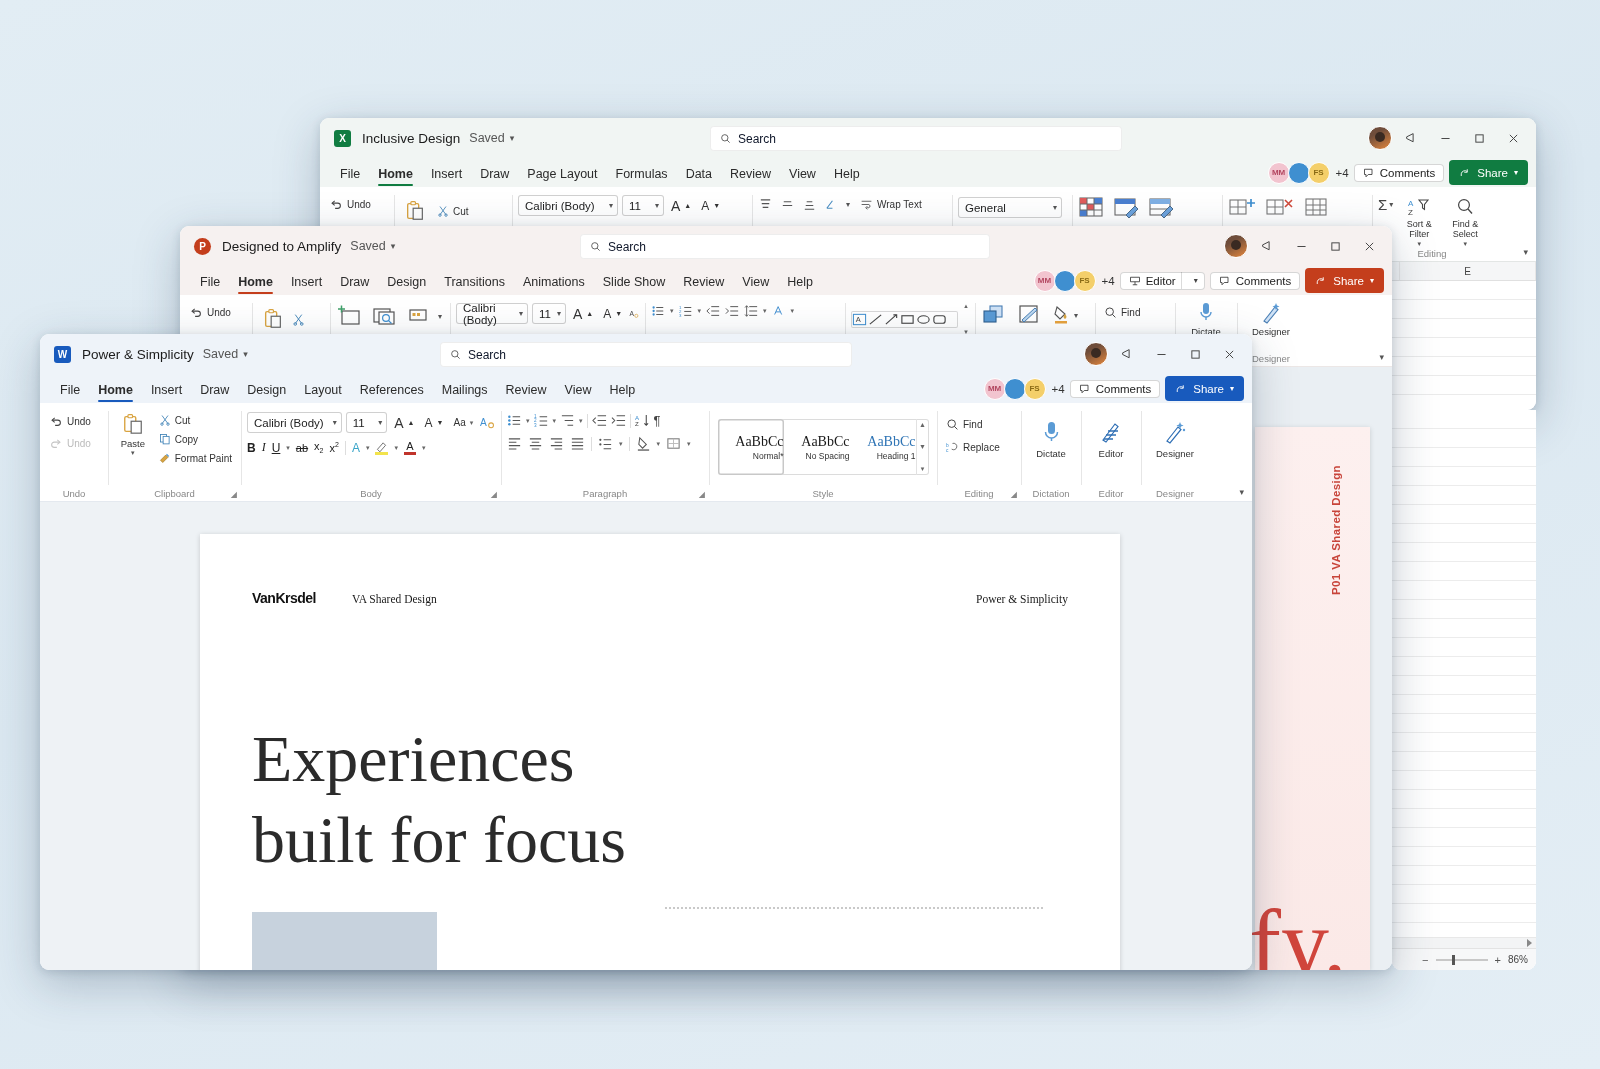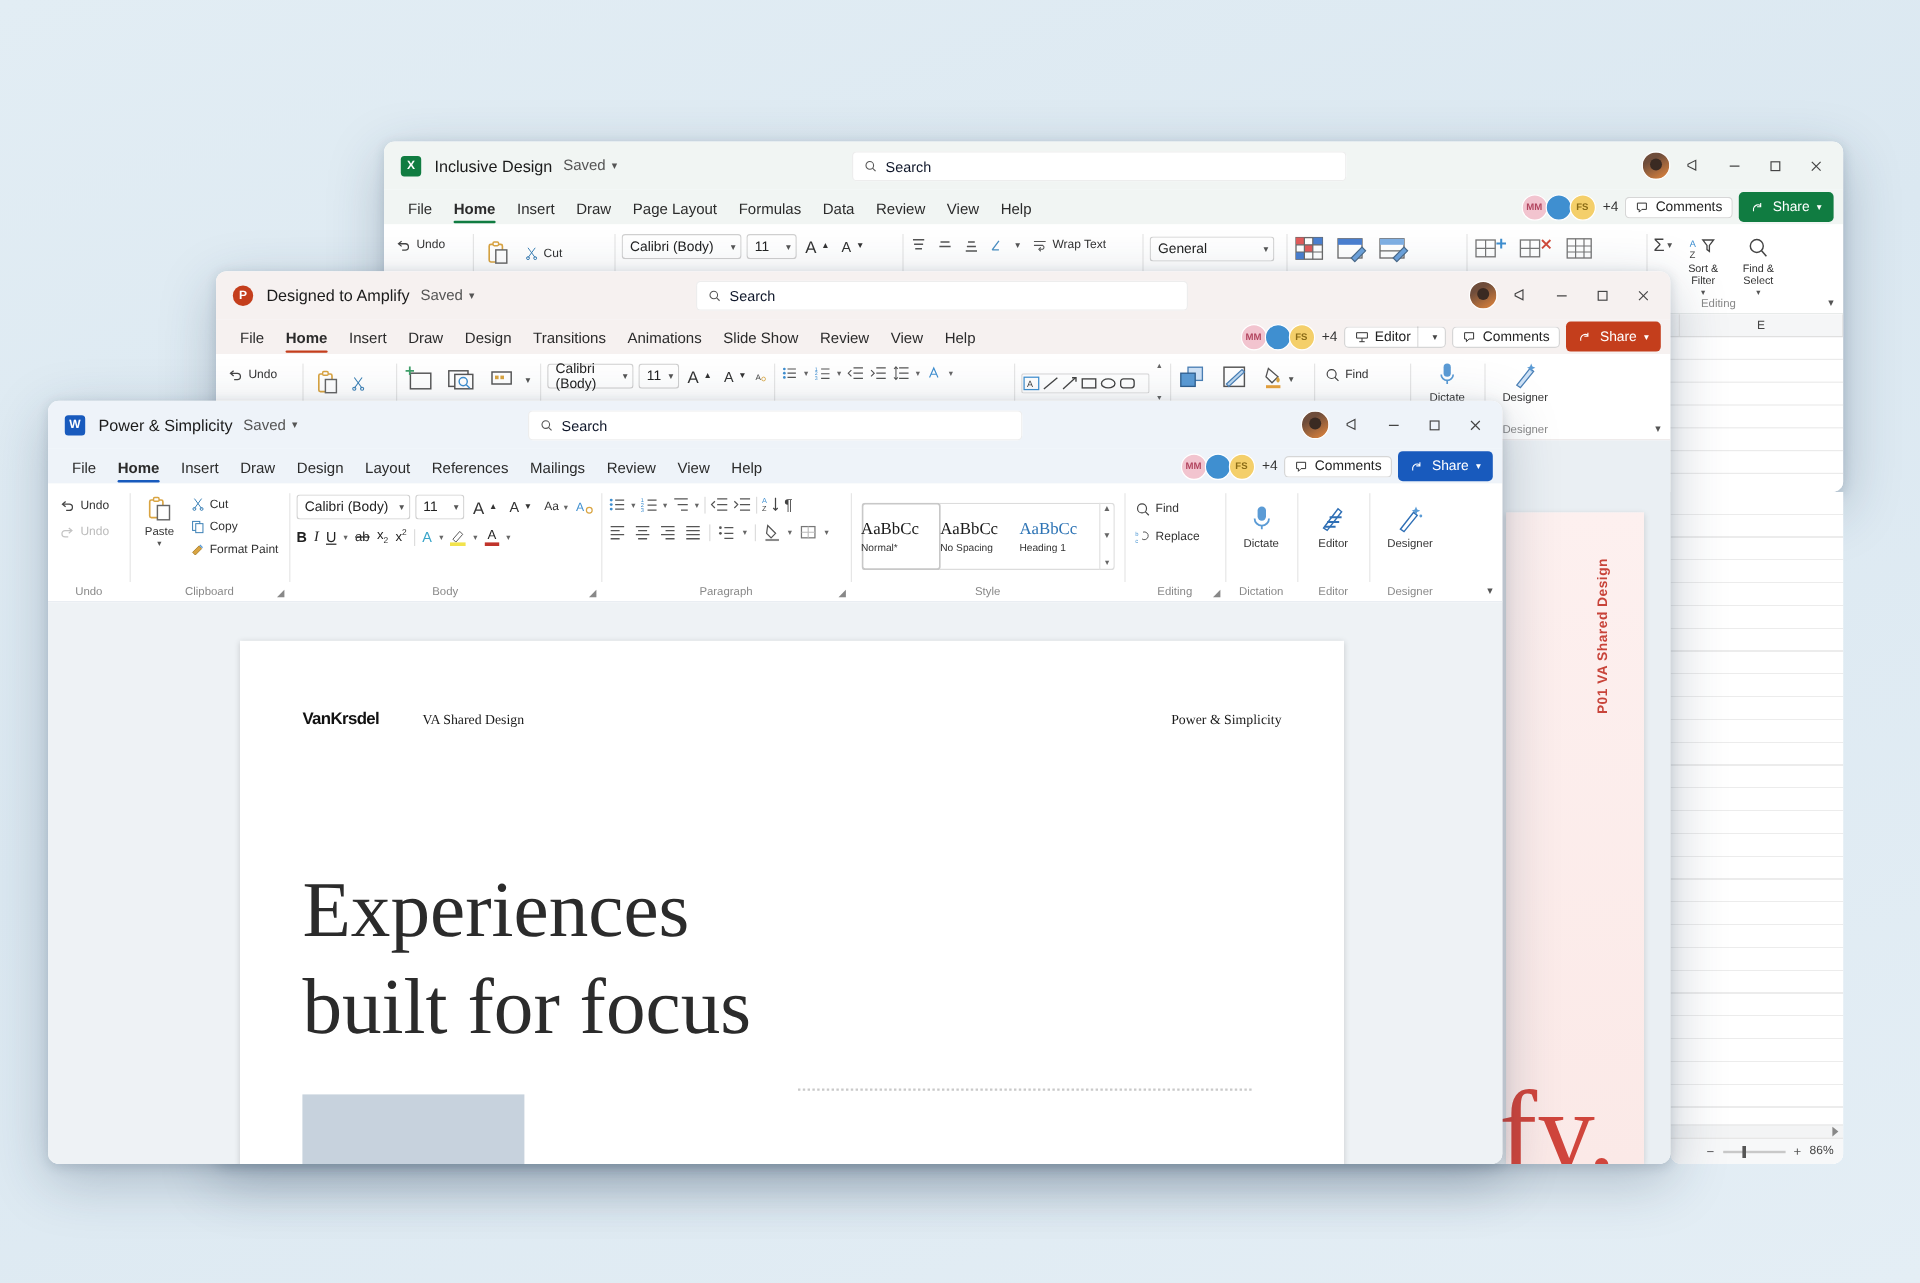--- a/index.html
+++ b/index.html
@@ -102,21 +102,21 @@
   .combo {
     height: 21px; border-radius: 3px; box-shadow: inset 0 0 0 1px #d0d0d0;
     display:flex; align-items:center; justify-content:space-between;
     padding: 0 5px 0 7px; font-size: 11.5px; color:#222; background:#fff;
   }
   .combo .cv { font-size: 8px; color:#555; margin-left:6px; }
 
   
   .style-gal { display:flex; align-items:stretch; box-shadow: inset 0 0 0 1px #dcdcdc; border-radius:3px; height:56px; }
   .style-item {
-    width: 66px; display:flex; flex-direction:column; align-items:flex-start; justify-content:center; gap:1px;
+    width: 66px; display:flex; flex-direction:column; align-items:flex-end; justify-content:center; gap:1px;
   }
   .style-item.sel { box-shadow: inset 0 0 0 1.5px #c8c8c8; border-radius:3px; background:#fff; }
   .style-big { font-size: 14px; color:#1a1a1a; font-family:"Liberation Serif", serif; }
   .style-big.h1 { color:#2e74b5; }
   .style-sub { font-size: 8.5px; color:#333; }
   .gal-scroll { width:13px; display:flex; flex-direction:column; justify-content:space-between; align-items:center; padding:2px 0; border-left:1px solid #e2e2e2; font-size:7px; color:#666; }
 
   .collapse-chev { position:absolute; right:8px; bottom:4px; font-size:9px; color:#555; }
   .dlg-launch { position:absolute; right:4px; bottom:2px; font-size:8px; color:#888; }
 

